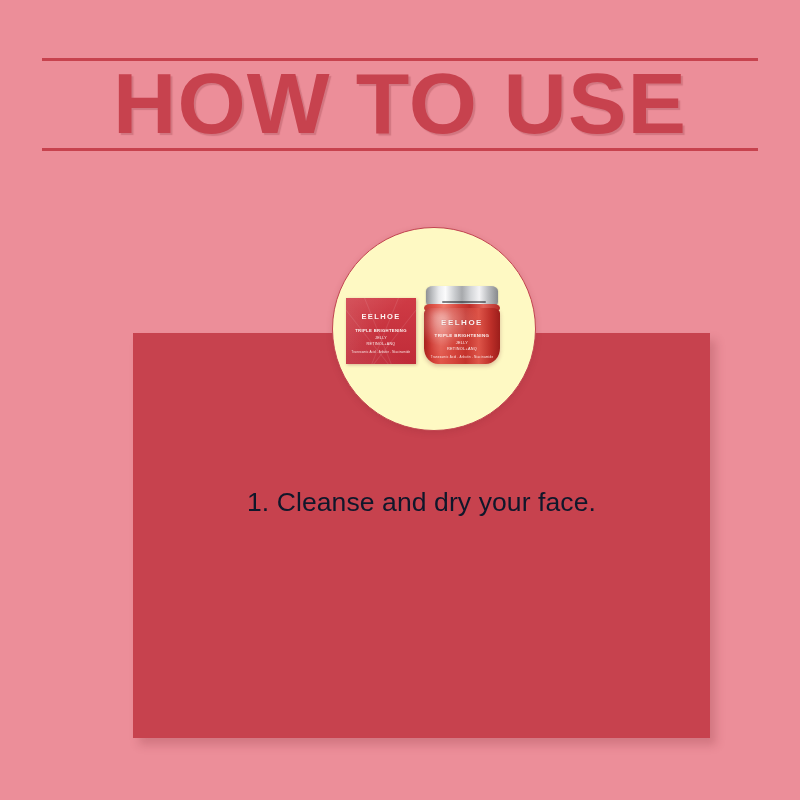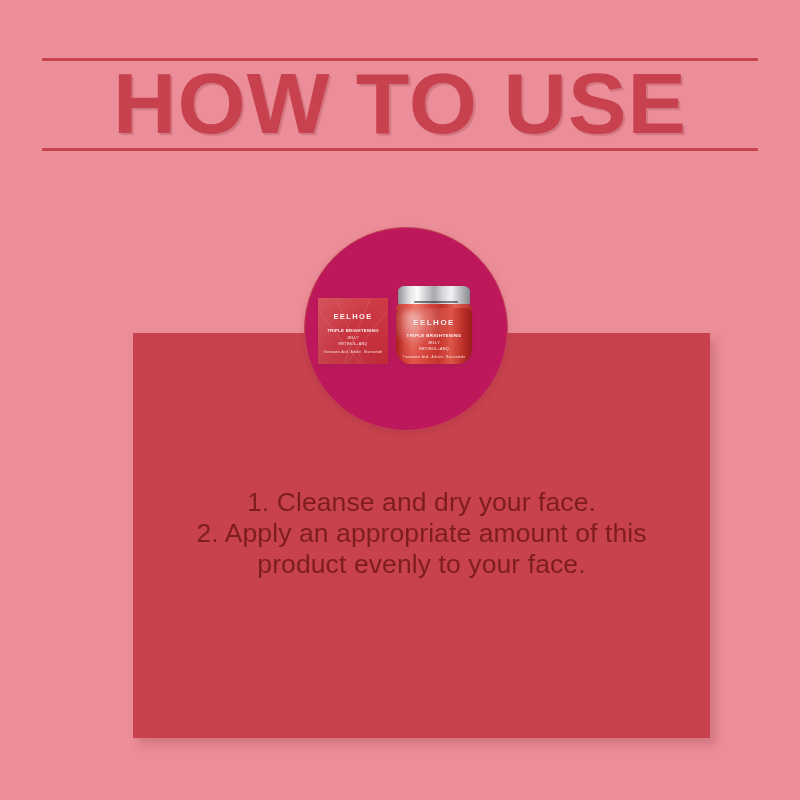--- a/index.html
+++ b/index.html
@@ -63,41 +63,41 @@
     box-shadow: 6px 7px 9px rgba(120, 35, 45, 0.22);
   }
 
   
   #instructions {
     position: absolute;
     left: 133px;
     top: 487px;
     width: 577px;
     text-align: center;
-    color: #7f1d1d;
+    color: #0f172a;
     font-family: "Liberation Sans", sans-serif;
     font-size: 26.5px;
     line-height: 1.17;
     font-weight: 400;
     letter-spacing: 0.1px;
   }
   #instructions .step {
     display: block;
     padding: 0 18px;
   }
 
   
   #product-circle {
     position: absolute;
-    left: 304px;
+    left: 332px;
     top: 227px;
     width: 202px;
     height: 202px;
     border-radius: 50%;
-    background: #be185d;
+    background: #fef9c3;
     border: 1.5px solid #c24450;
     box-shadow: 0 2px 6px rgba(120, 35, 45, 0.18);
     overflow: hidden;
   }
 
   .product-stage {
     position: absolute;
     left: 0;
     top: 0;
     width: 202px;
@@ -272,21 +272,20 @@
   <div class="rule top"></div>
 
   <div id="title">HOW TO USE</div>
 
   <div class="rule bottom"></div>
 
   <div id="card"></div>
 
   <div id="instructions">
     <span class="step">1. Cleanse and dry your face.</span>
-    <span class="step">2. Apply an appropriate amount of this product evenly to your face.</span>
   </div>
 
   <div id="product-circle">
     <div class="product-stage">
 
       <div class="carton">
         <span class="facet f1"></span>
         <span class="facet f2"></span>
         <span class="facet f3"></span>
         <span class="facet f4"></span>

